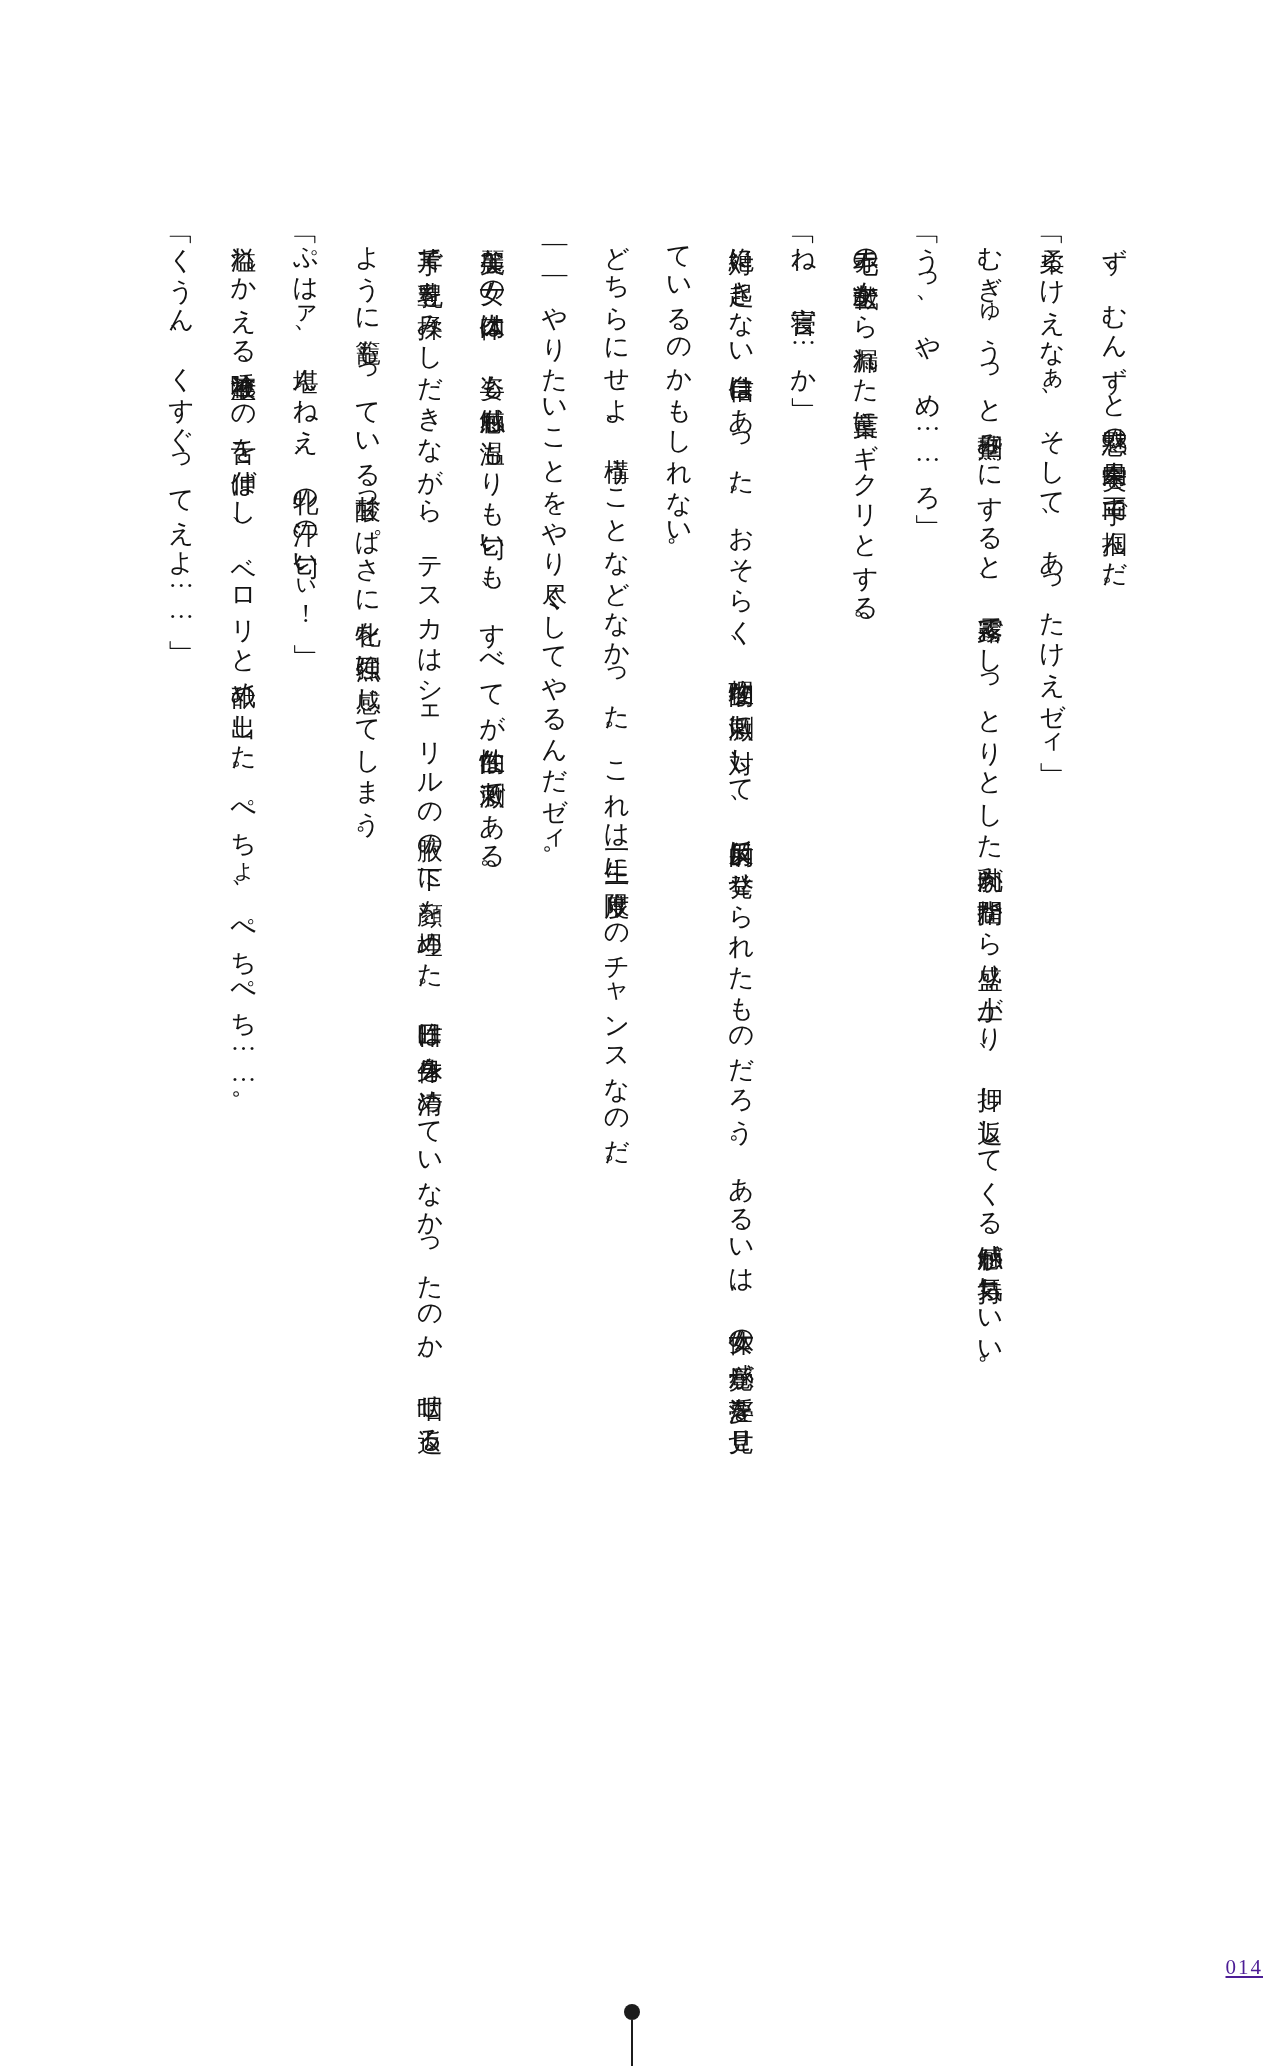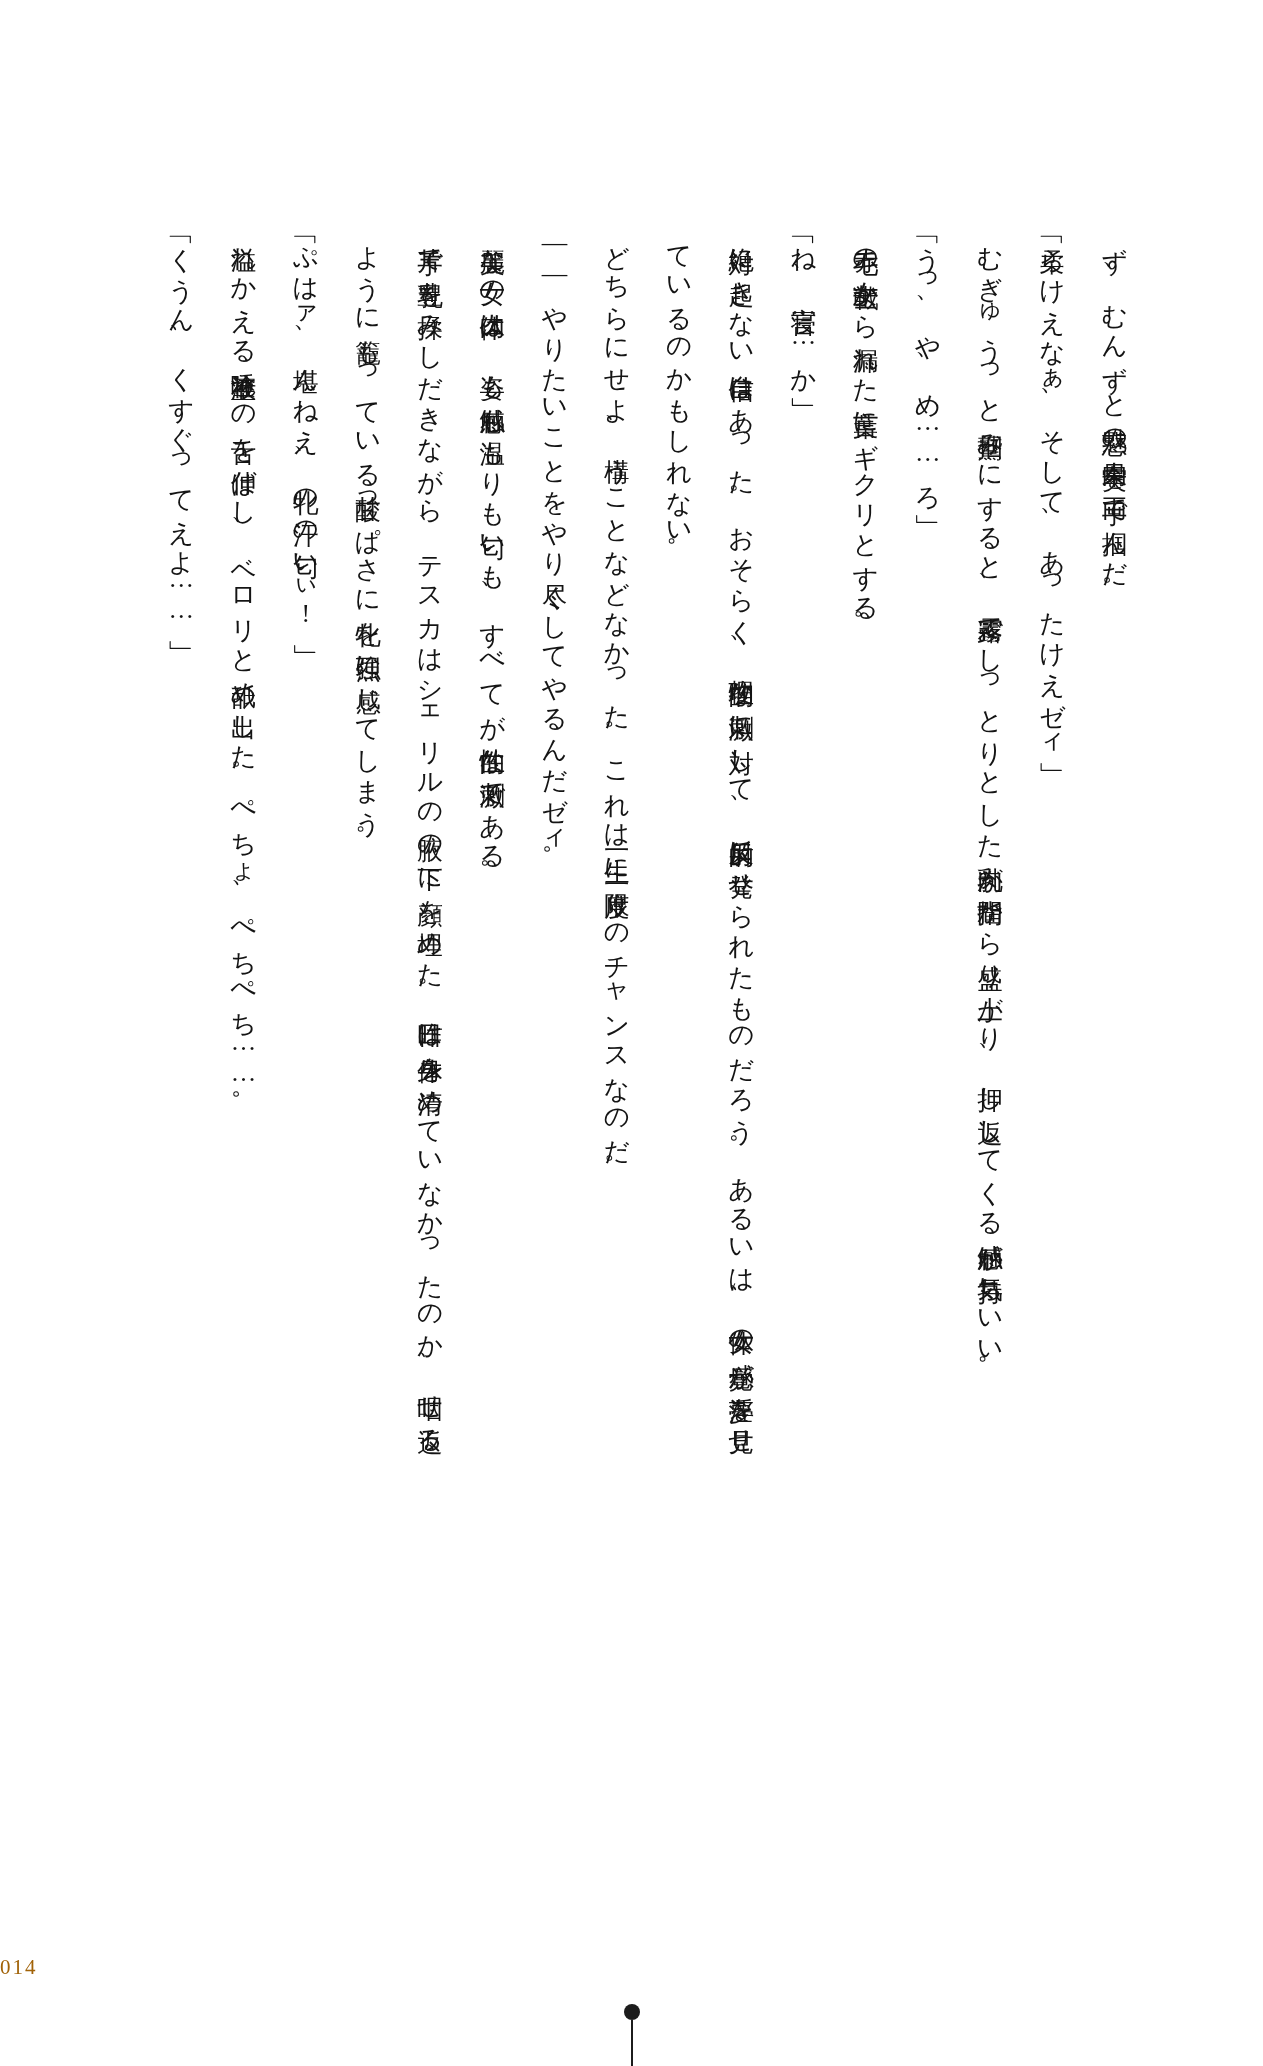--- a/index.html
+++ b/index.html
@@ -45,25 +45,26 @@
     margin: 0;
     padding: 0;
     text-indent: 0;
   }
 
   .folio {
     position: absolute;
     left: 0;
     right: 0;
     bottom: 86px;
-    text-align: left;
+    text-align: right;
     font-size: 21px;
     letter-spacing: 2px;
-    color: #a16207;
+    color: #4c1d95;
     font-family: "Liberation Serif", "DejaVu Serif", serif;
+    text-decoration: underline;
   }
 
   
   .page-marker {
     position: absolute;
     bottom: 0;
     left: 50%;
     transform: translateX(-50%);
     width: 18px;
     height: 62px;

